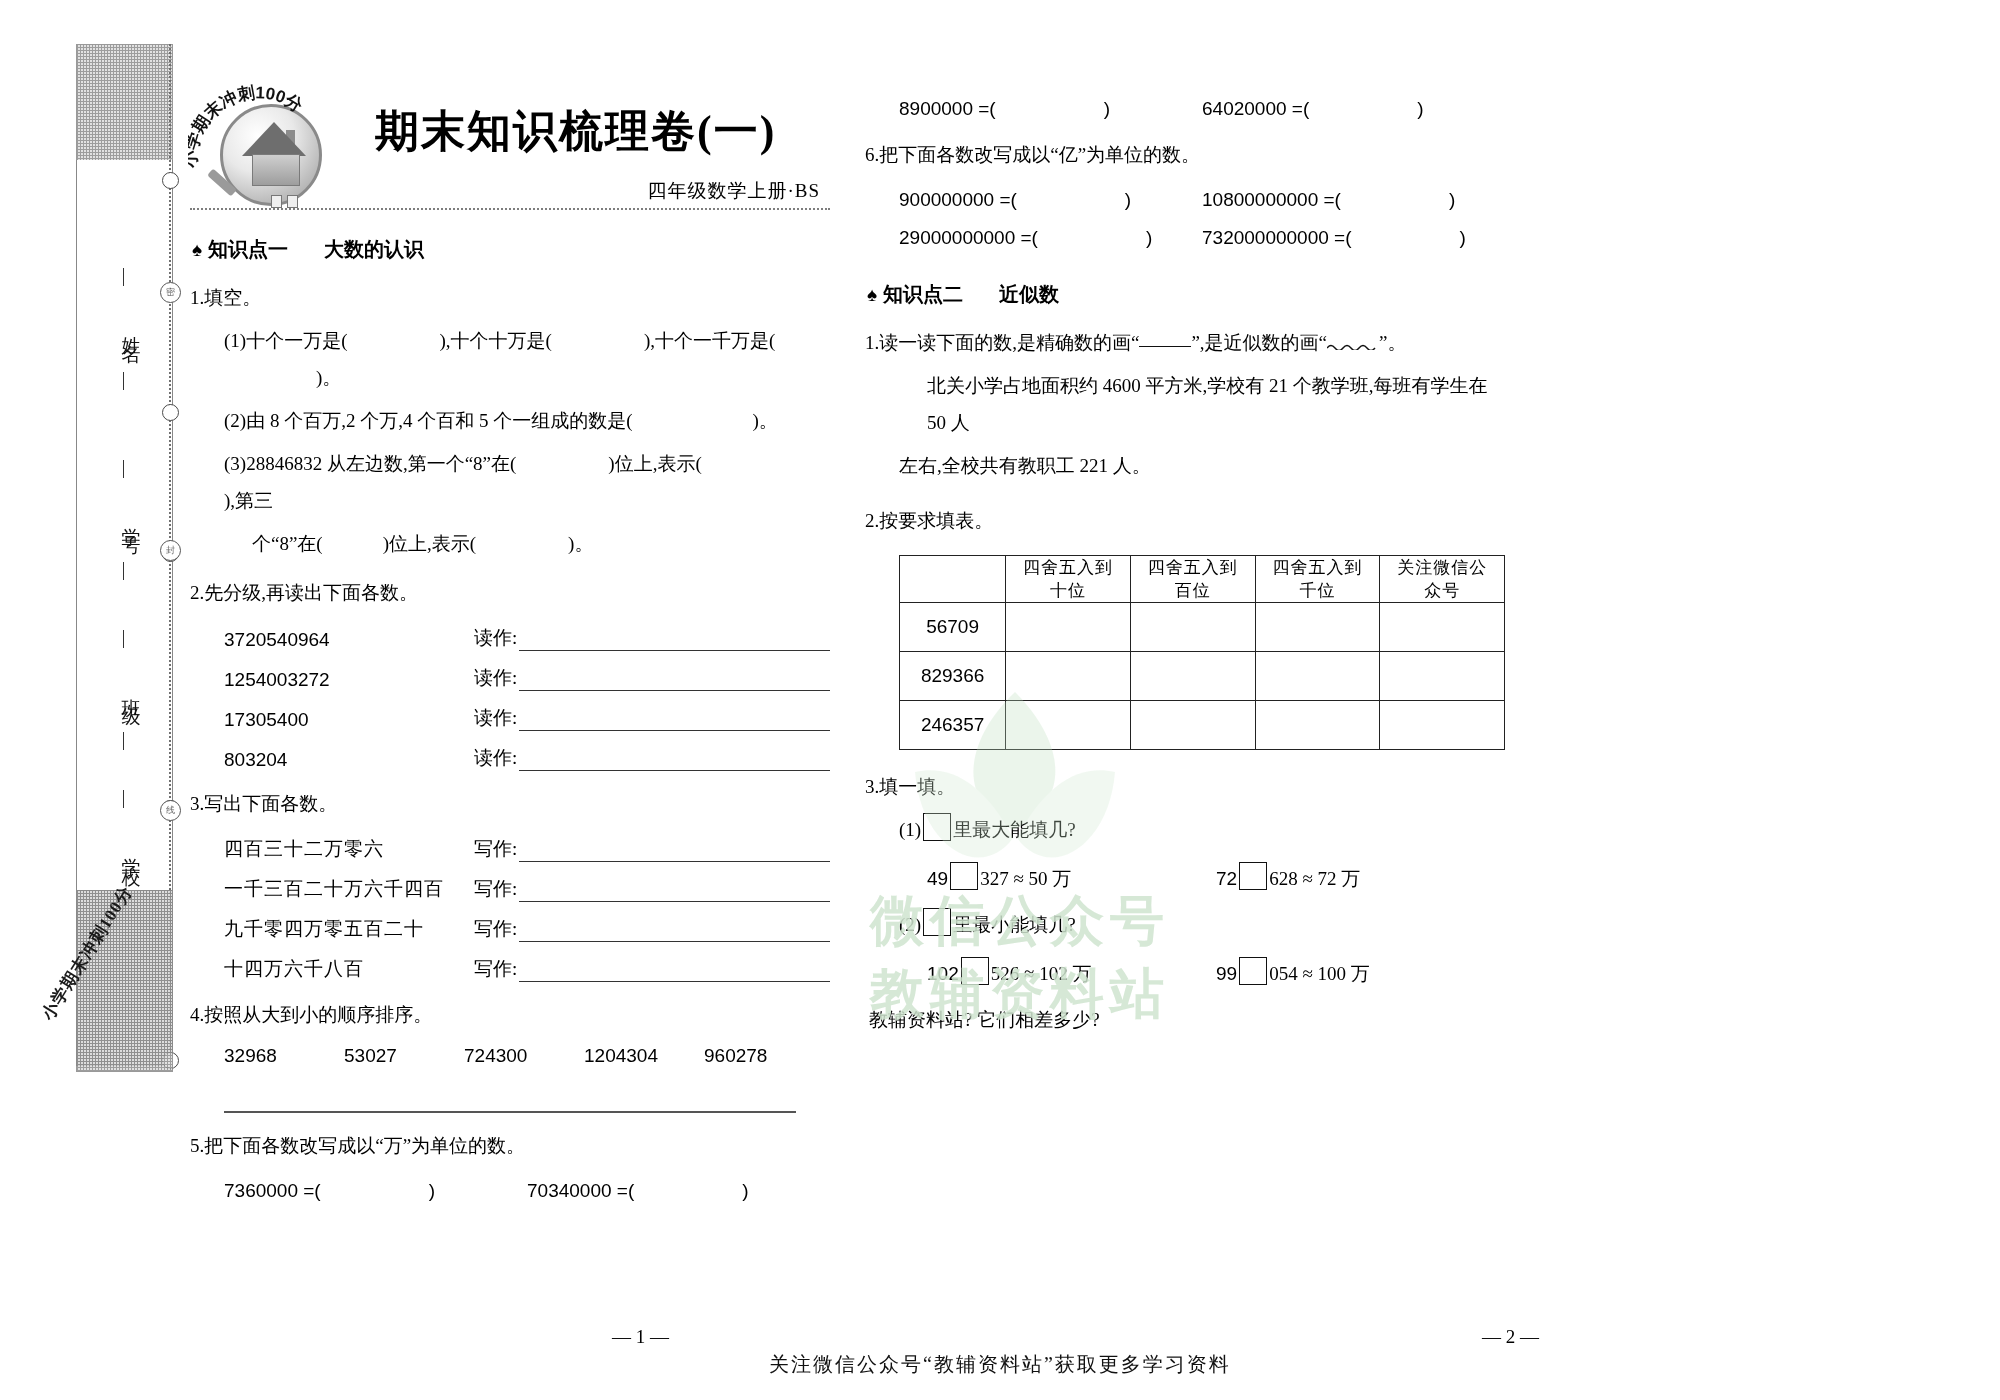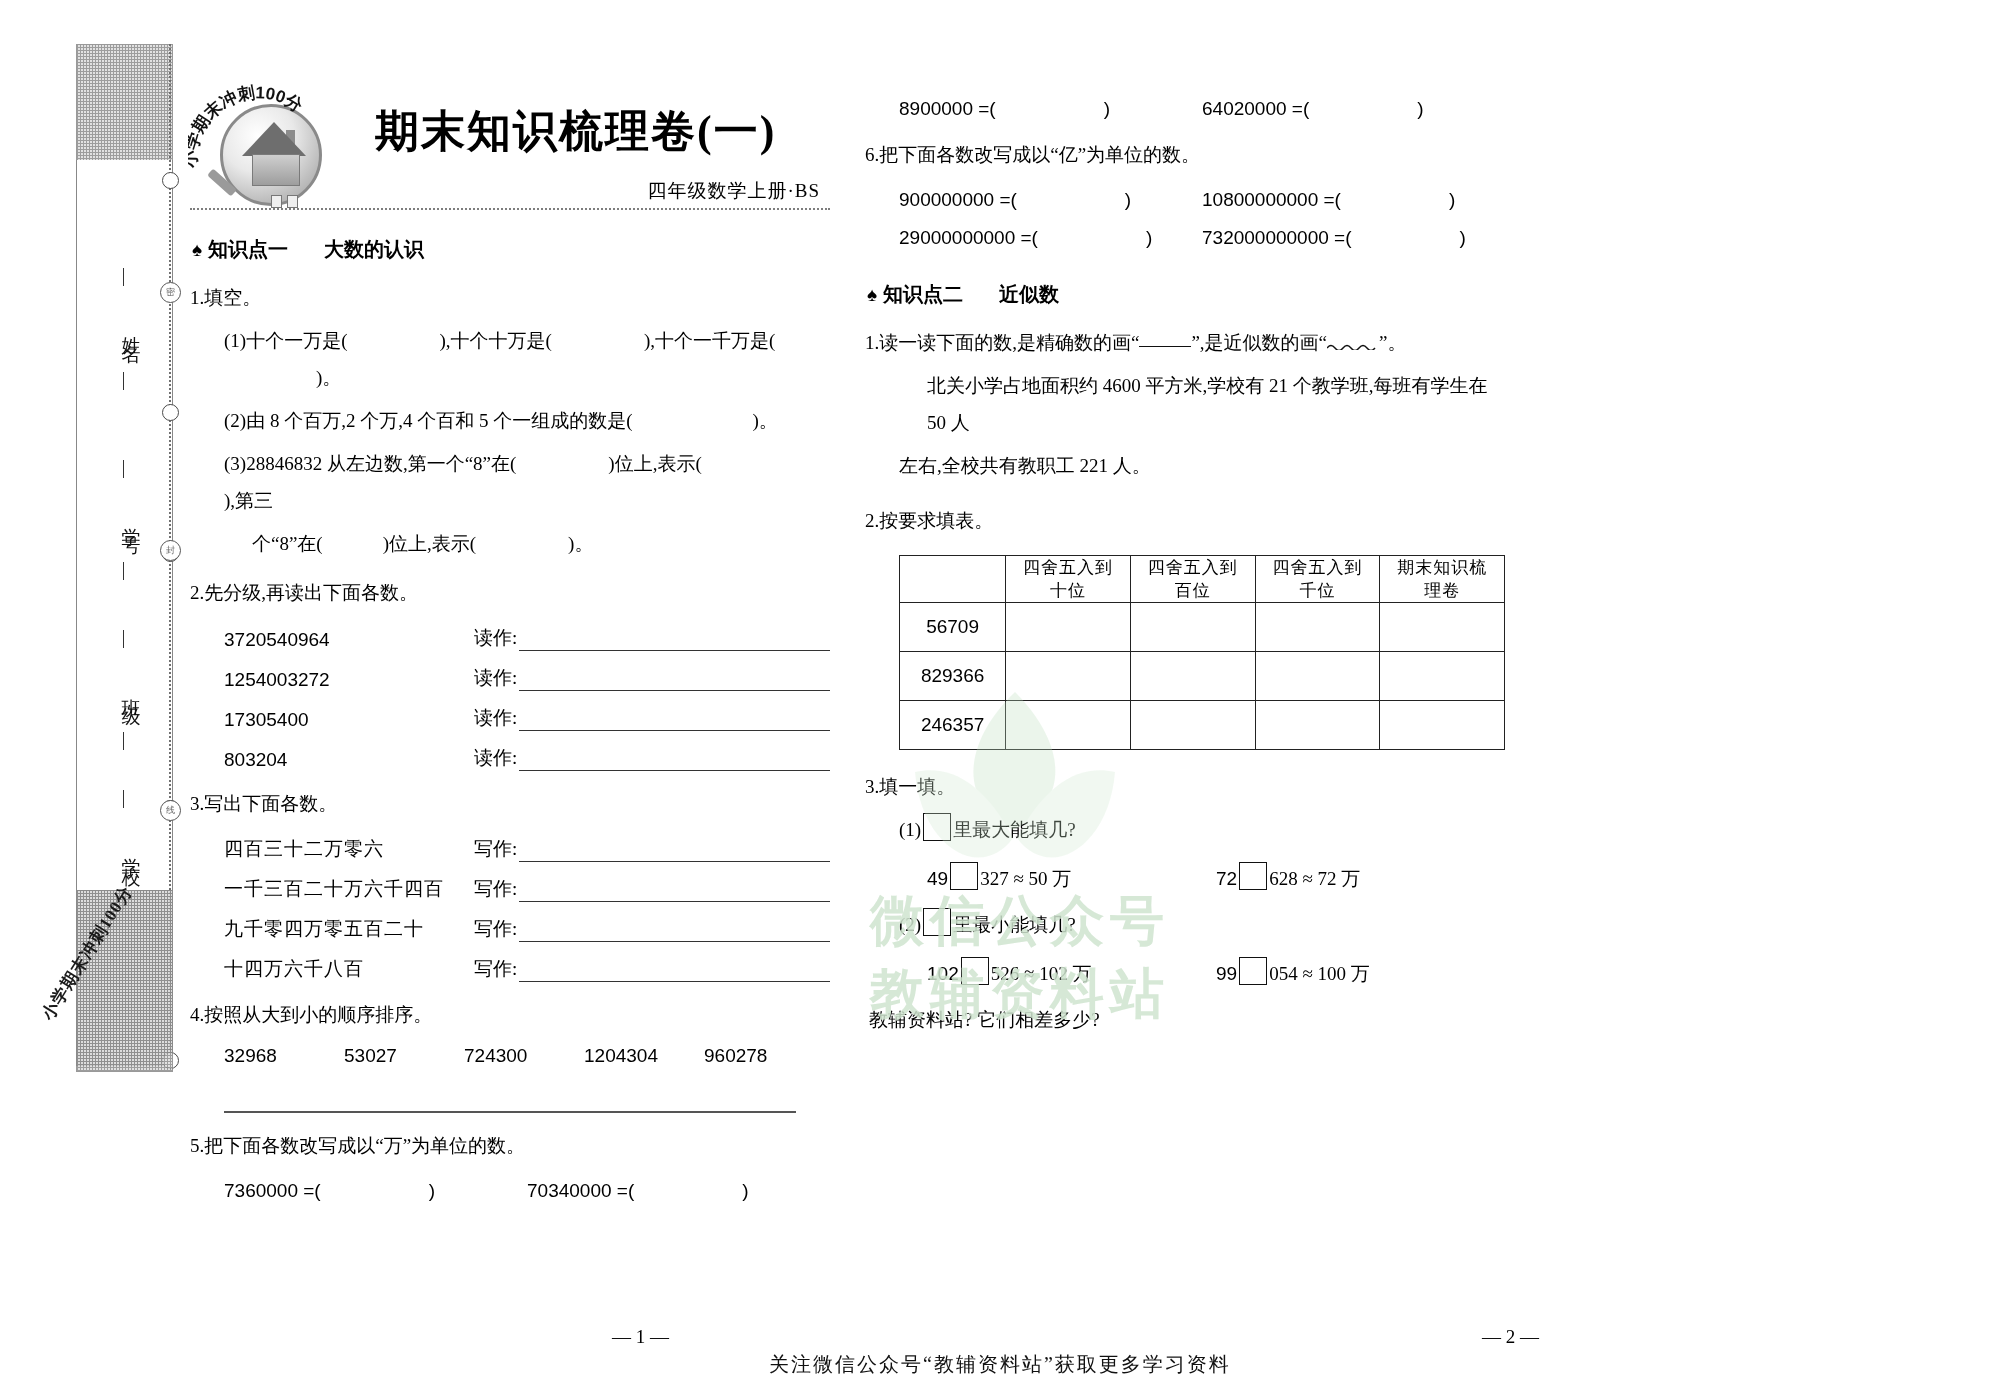--- a/index.html
+++ b/index.html
@@ -373,21 +373,21 @@
       <span class="num">2.</span><span>按要求填表。</span>
     </div>
 
     <table class="rt">
       <tbody>
           <tr>
         <th style="width:92px"></th>
         <th>四舍五入到十位</th>
         <th>四舍五入到百位</th>
         <th>四舍五入到千位</th>
-        <th>期末知识梳理卷</th>
+        <th>关注微信公众号</th>
       </tr>
       <tr>
         <td class="rowhead">56709</td>
         <td class="cell"></td>
         <td class="cell"></td>
         <td class="cell"></td>
         <td class="cell"></td>
       </tr>
       <tr>
         <td class="rowhead">829366</td>

